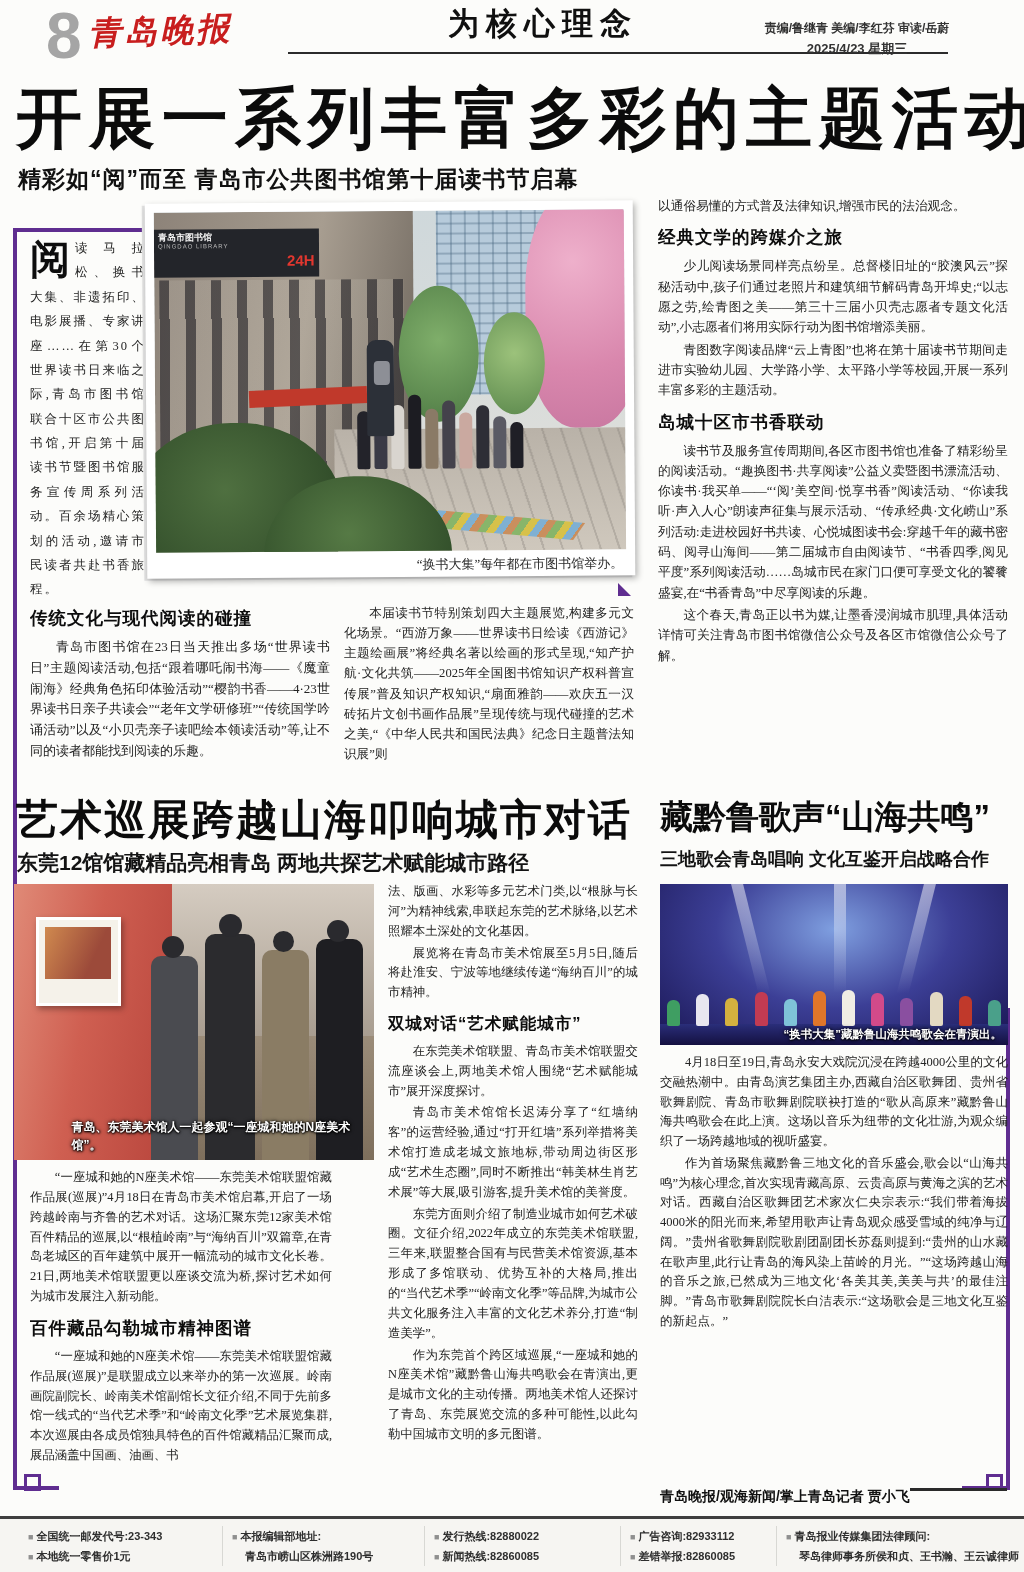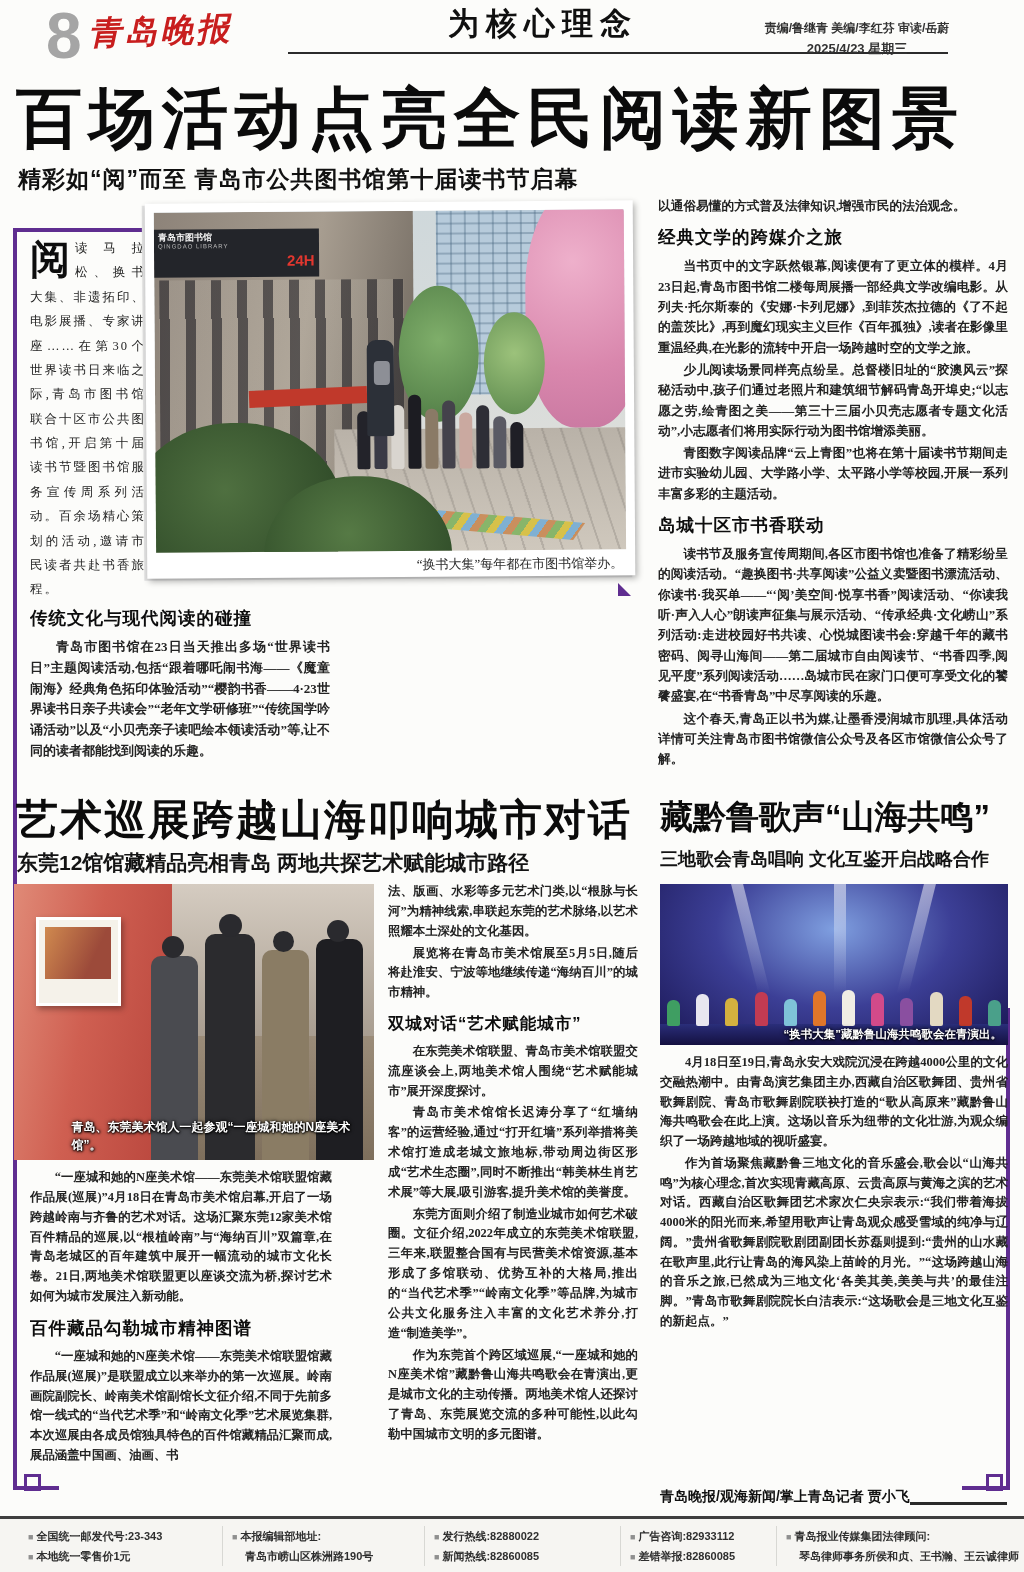--- a/index.html
+++ b/index.html
@@ -23,32 +23,32 @@
   .a3-headline{left:660px;top:799px;width:350px;font:900 33px/1.1 "Liberation Sans",sans-serif;color:#0b0b0b;white-space:nowrap;}
   .a3-subhead{left:660px;top:849px;font:bold 18px/1.2 "Liberation Sans",sans-serif;color:#131313;}
 
   
   .frame{background:#5f2d90;}
   .fr-sq{width:11px;height:11px;border:3px solid #5f2d90;background:transparent;}
   .cont-arrow{left:618px;top:583px;width:0;height:0;border-bottom:13px solid #5f2d90;border-right:13px solid transparent;}
 
   
   .col{position:absolute;text-align:justify;overflow:hidden;}
-  .para{margin:0 0 2px 0;text-indent:2em;font-weight:bold;}
+  .para{margin:0 0 2px 0;text-indent:2em;}
   .sec-h{font:bold 17.5px/1.2 "Liberation Sans","DejaVu Sans",sans-serif;color:#0d0d0d;margin:11px 0 8px 0;letter-spacing:1px;text-indent:0;}
   .a1-intro{left:30px;top:236px;width:116px;height:360px;font-size:12.5px;line-height:1.95;letter-spacing:2px;}
   .dropcap{float:left;font:bold 40px/0.95 "Liberation Sans",sans-serif;margin:4px 3px 0 0;color:#0d0d0d;}
   .a1-sec1{left:30px;top:606px;width:300px;height:190px;font-size:13px;line-height:1.6;}
   .a1-mid{left:344px;top:603px;width:290px;height:193px;font-size:12.6px;line-height:1.6;}
   .a1-right{left:658px;top:196px;width:350px;height:600px;font-size:12.7px;line-height:1.6;}
   .a2-right{left:388px;top:882px;width:250px;height:580px;font-size:12.4px;line-height:1.6;}
   .a2-right .sec-h{font-size:16.5px;}
   .a2-left2{left:30px;top:1168px;width:302px;height:296px;font-size:12.4px;line-height:1.6;}
   .a3-body{left:660px;top:1053px;width:348px;height:433px;font-size:12.5px;line-height:1.58;}
-  .byline-row{left:660px;top:1488px;width:347px;display:flex;align-items:flex-end;}
+  .byline-row{left:660px;top:1488px;width:347px;display:flex;align-items:flex-start;}
   .byline{font:bold 14px/1.2 "Liberation Sans",sans-serif;white-space:nowrap;color:#111;}
   .byline-rule{flex:1;height:3px;background:#2a2a2a;}
 
   
   .photo1{left:146px;top:202px;width:470px;height:340px;padding:9px 9px 26px 9px;background:#fff;
           box-shadow:2px 3px 6px rgba(0,0,0,.3),-3px 2px 0 #e2e2e2;transform:rotate(-0.4deg);}
   .photo1-art{position:relative;width:470px;height:340px;overflow:hidden;background:linear-gradient(#cfd8db,#e2e0da);}
   .photo1-art > div{position:absolute;}
   .p1-building{left:0;top:0;width:55%;height:84%;background:linear-gradient(100deg,#8d8379,#a79d90 55%,#6f675e);}
   .p1-windows{left:1%;top:20%;width:52%;height:60%;background:repeating-linear-gradient(90deg,rgba(25,25,32,.55) 0 10px,rgba(215,210,198,.18) 10px 26px);}
@@ -121,21 +121,21 @@
 
   <div class="abs frame" style="left:13px;top:228px;width:134px;height:4px;"></div>
   <div class="abs frame" style="left:13px;top:228px;width:4px;height:1258px;"></div>
   <div class="abs fr-sq" style="left:24px;top:1474px;"></div>
   <div class="abs frame" style="left:13px;top:1486px;width:46px;height:4px;"></div>
   <div class="abs frame" style="left:1006px;top:1008px;width:4px;height:478px;"></div>
   <div class="abs fr-sq" style="left:986px;top:1474px;"></div>
   <div class="abs frame" style="left:962px;top:1486px;width:48px;height:4px;"></div>
   <div class="abs cont-arrow"></div>
 
-  <div class="abs a1-headline">百场活动点亮全民阅读新图景</div>
+  <div class="abs a1-headline">开展一系列丰富多彩的主题活动</div>
   <div class="abs a1-subhead">精彩如“阅”而至  青岛市公共图书馆第十届读书节启幕</div>
 
   <div class="col a1-intro">
     <span class="dropcap">阅</span><span>读马拉松、换书大集、非遗拓印、电影展播、专家讲座……在第30个世界读书日来临之际,青岛市图书馆联合十区市公共图书馆,开启第十届读书节暨图书馆服务宣传周系列活动。百余场精心策划的活动,邀请市民读者共赴书香旅程。</span>
   </div>
 
   <div class="abs photo1">
     <div class="photo1-art">
       <div class="p1-building"></div>
       <div class="p1-windows"></div>
@@ -169,25 +169,27 @@
       <div class="p1-bush2"></div>
     </div>
     <div class="photo1-caption">“换书大集”每年都在市图书馆举办。</div>
   </div>
 
   <div class="col a1-sec1">
     <div class="sec-h" style="margin-top:2px;">传统文化与现代阅读的碰撞</div>
     <p class="para">青岛市图书馆在23日当天推出多场“世界读书日”主题阅读活动,包括“跟着哪吒闹书海——《魔童闹海》经典角色拓印体验活动”“樱韵书香——4·23世界读书日亲子共读会”“老年文学研修班”“传统国学吟诵活动”以及“小贝壳亲子读吧绘本领读活动”等,让不同的读者都能找到阅读的乐趣。</p>
   </div>
 
+  <div class="col a1-mid">
+    <p class="para">本届读书节特别策划四大主题展览,构建多元文化场景。“西游万象——世界读书日绘读《西游记》主题绘画展”将经典名著以绘画的形式呈现,“知产护航·文化共筑——2025年全国图书馆知识产权科普宣传展”普及知识产权知识,“扇面雅韵——欢庆五一汉砖拓片文创书画作品展”呈现传统与现代碰撞的艺术之美,“《中华人民共和国民法典》纪念日主题普法知识展”则</p>
+  </div>
 
   <div class="col a1-right">
     <p class="para" style="text-indent:0;">以通俗易懂的方式普及法律知识,增强市民的法治观念。</p>
     <div class="sec-h">经典文学的跨媒介之旅</div>
-    <p class="para">当书页中的文字跃然银幕,阅读便有了更立体的模样。4月23日起,青岛市图书馆二楼每周展播一部经典文学改编电影。从列夫·托尔斯泰的《安娜·卡列尼娜》,到菲茨杰拉德的《了不起的盖茨比》,再到魔幻现实主义巨作《百年孤独》,读者在影像里重温经典,在光影的流转中开启一场跨越时空的文学之旅。</p>
     <p class="para">少儿阅读场景同样亮点纷呈。总督楼旧址的“胶澳风云”探秘活动中,孩子们通过老照片和建筑细节解码青岛开埠史;“以志愿之劳,绘青图之美——第三十三届小贝壳志愿者专题文化活动”,小志愿者们将用实际行动为图书馆增添美丽。</p>
     <p class="para">青图数字阅读品牌“云上青图”也将在第十届读书节期间走进市实验幼儿园、大学路小学、太平路小学等校园,开展一系列丰富多彩的主题活动。</p>
     <div class="sec-h">岛城十区市书香联动</div>
     <p class="para">读书节及服务宣传周期间,各区市图书馆也准备了精彩纷呈的阅读活动。“趣换图书·共享阅读”公益义卖暨图书漂流活动、你读书·我买单——“‘阅’美空间·悦享书香”阅读活动、“你读我听·声入人心”朗读声征集与展示活动、“传承经典·文化崂山”系列活动:走进校园好书共读、心悦城图读书会:穿越千年的藏书密码、阅寻山海间——第二届城市自由阅读节、“书香四季,阅见平度”系列阅读活动……岛城市民在家门口便可享受文化的饕餮盛宴,在“书香青岛”中尽享阅读的乐趣。</p>
     <p class="para">这个春天,青岛正以书为媒,让墨香浸润城市肌理,具体活动详情可关注青岛市图书馆微信公众号及各区市馆微信公众号了解。</p>
   </div>
 
   <div class="abs a2-headline">艺术巡展跨越山海叩响城市对话</div>
   <div class="abs a2-subhead">东莞12馆馆藏精品亮相青岛  两地共探艺术赋能城市路径</div>
 

